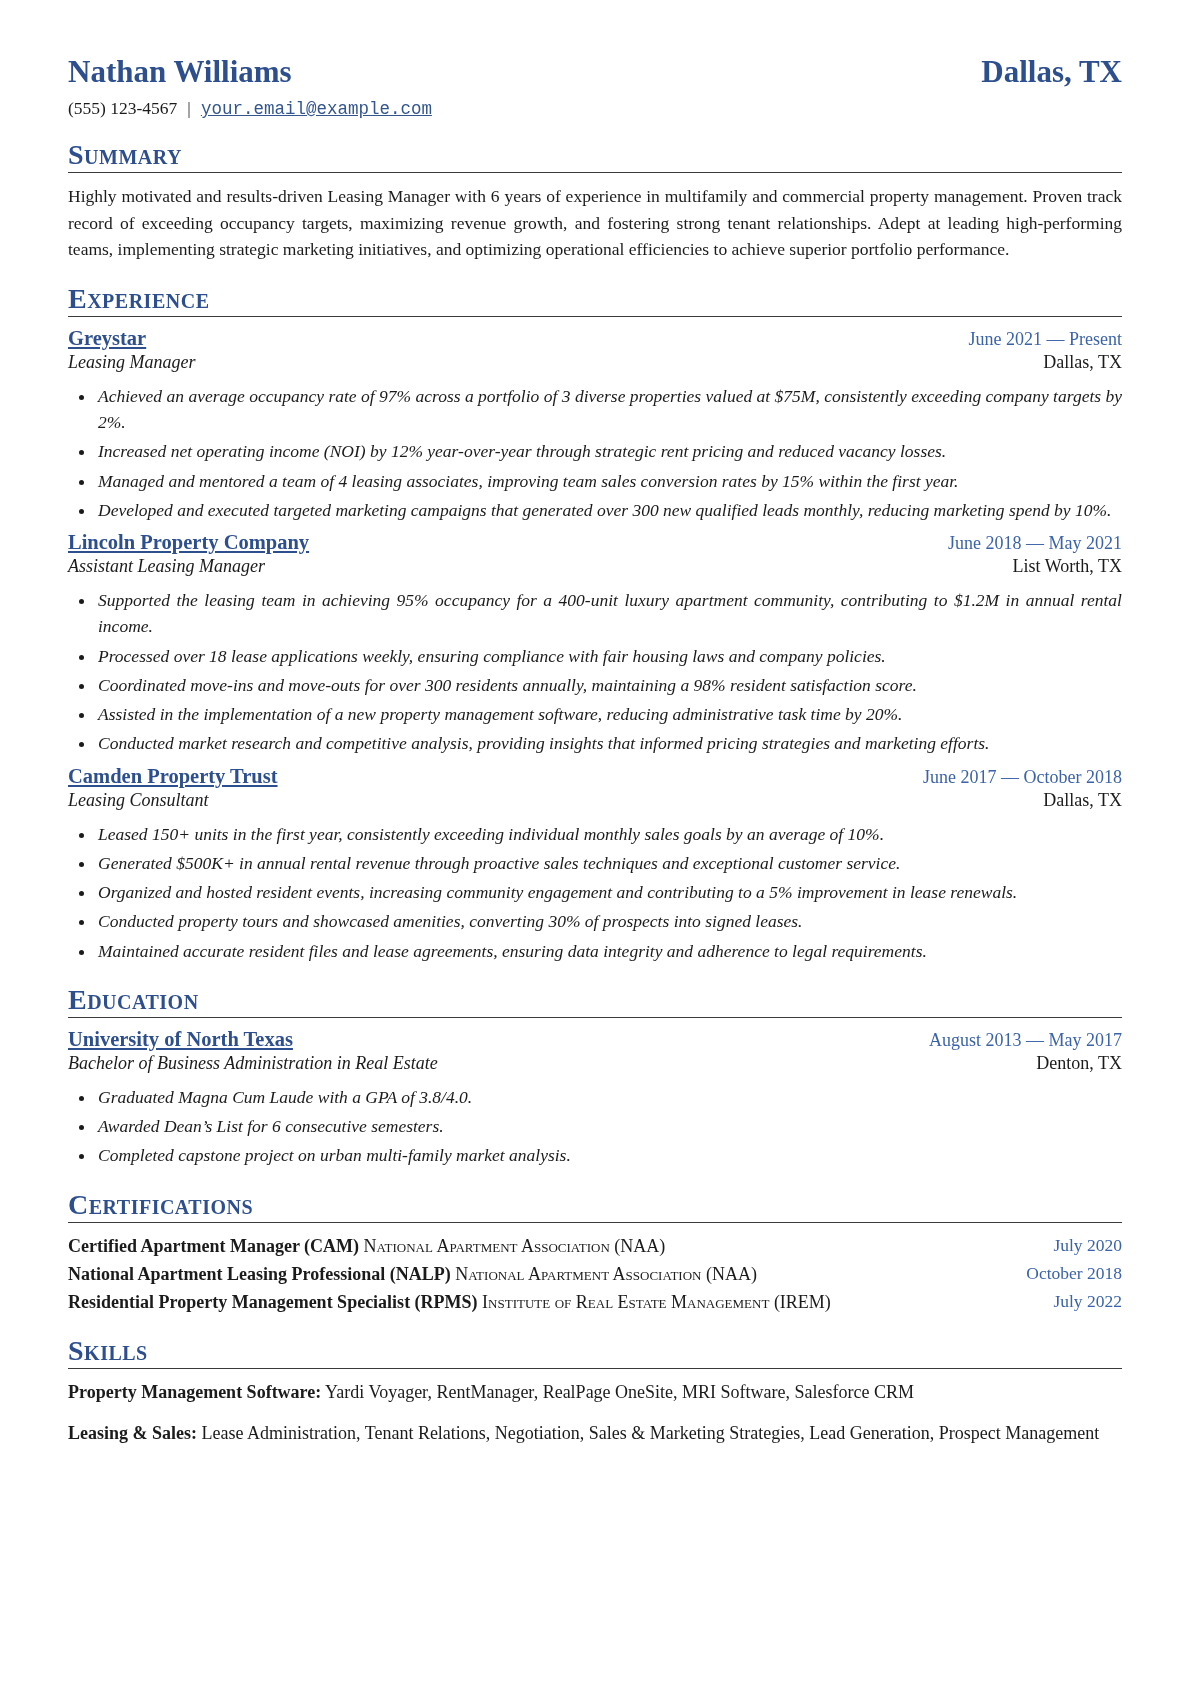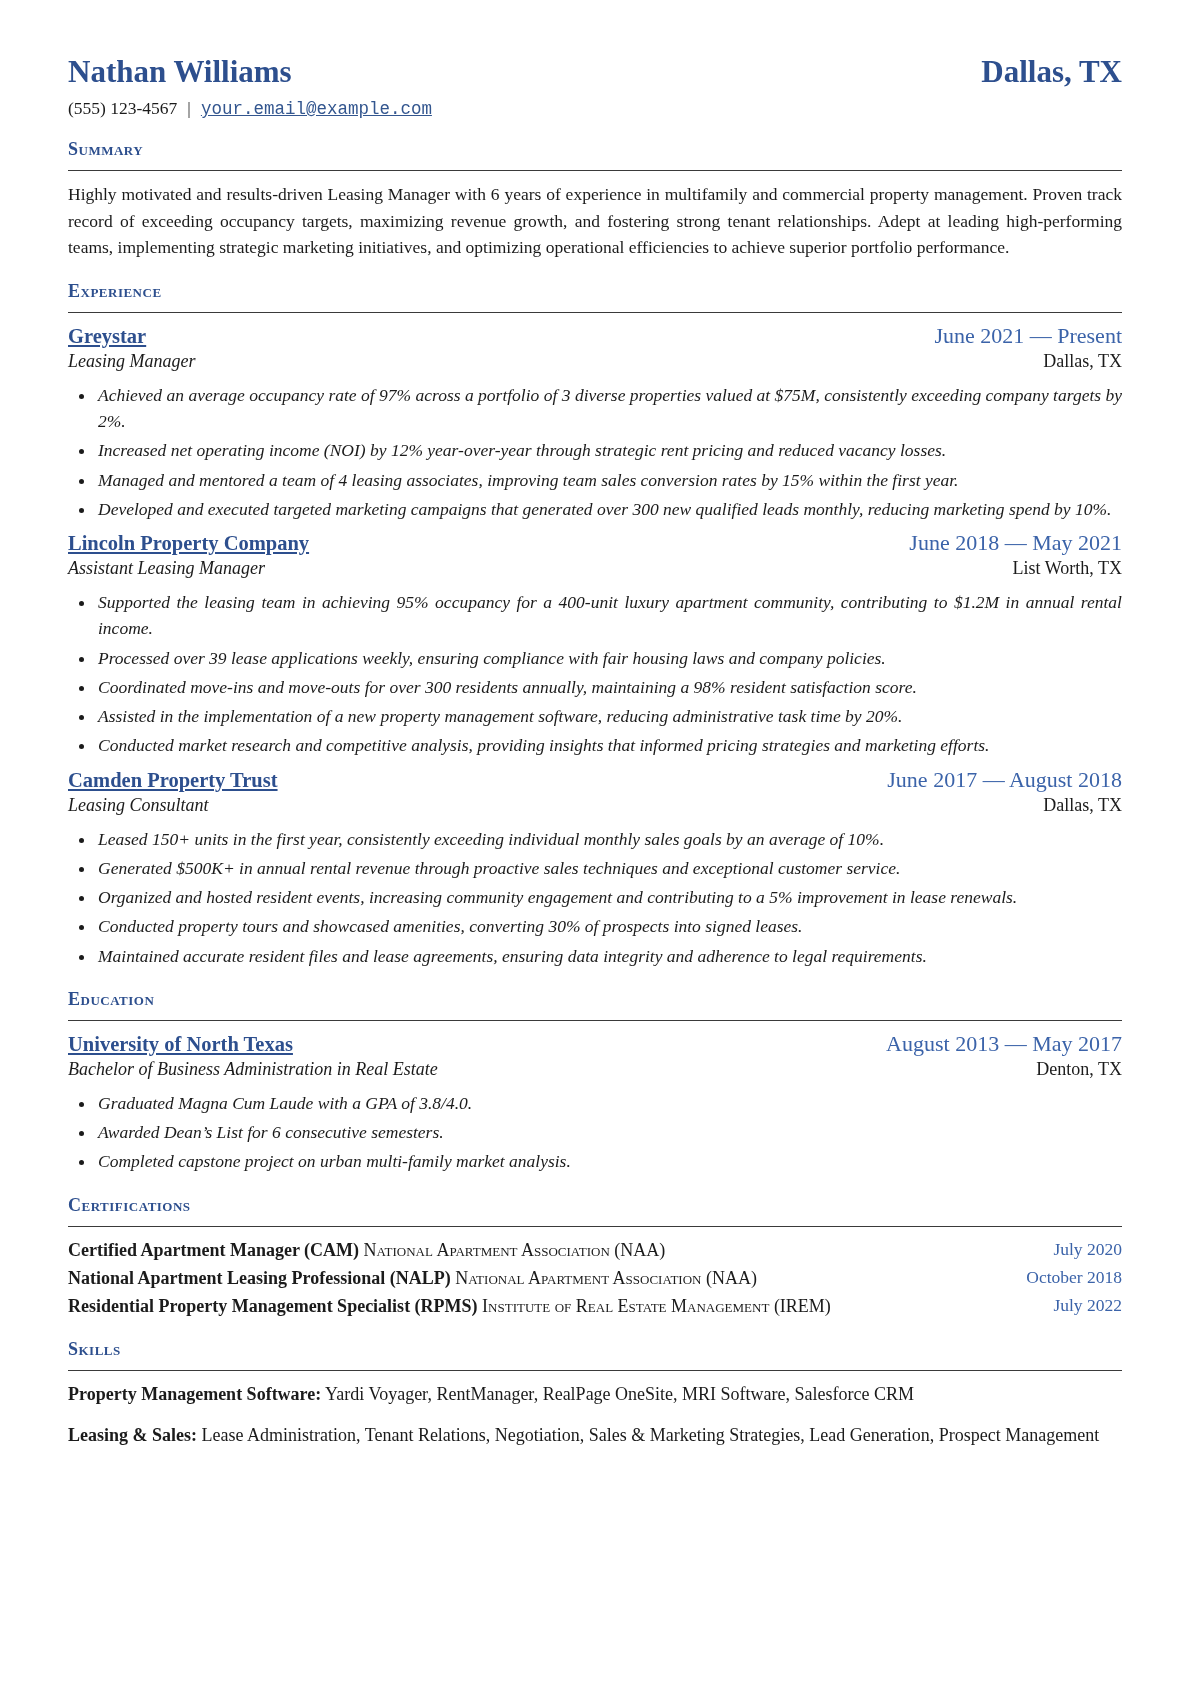--- a/index.html
+++ b/index.html
@@ -41,27 +41,27 @@
   .contact-sep{margin:0 10px;color:#333;}
   .email-link{
     color:#33568f;
     text-decoration:underline;
     cursor:pointer;
     font-family:Liberation Mono, monospace;
   }
   
   .section-title{
     margin-top:20px;
-    font-size:18px;
+    font-size:28px;
     font-weight:bold;
     font-variant:small-caps;
     letter-spacing:0.5px;
     color:var(--heading-blue);
     border-bottom:1.5px solid var(--rule);
-    padding-bottom:10px;
+    padding-bottom:1px;
     margin-bottom:10px;
   }
   
   .para{
     font-size:17.5px;
     line-height:1.52;
     text-align:justify;
   }
   
   .entry{margin-top:4px;}
@@ -71,21 +71,21 @@
     align-items:baseline;
   }
   .entry-org{
     font-size:20.5px;
     font-weight:bold;
     color:var(--heading-blue);
     text-decoration:underline;
     cursor:pointer;
   }
   .entry-dates{
-    font-size:22px;
+    font-size:18px;
     color:var(--date-blue);
   }
   .entry-sub{
     display:flex;
     justify-content:space-between;
     align-items:baseline;
     margin-top:2px;
   }
   .entry-role{
     font-size:18px;
@@ -167,31 +167,31 @@
     <div class="entry-head">
       <span class="entry-org">Lincoln Property Company</span>
       <span class="entry-dates">June 2018 — May 2021</span>
     </div>
     <div class="entry-sub">
       <span class="entry-role">Assistant Leasing Manager</span>
       <span class="entry-loc">List Worth, TX</span>
     </div>
     <ul class="bullets">
       <li>Supported the leasing team in achieving 95% occupancy for a 400-unit luxury apartment community, contributing to $1.2M in annual rental income.</li>
-      <li>Processed over 39 lease applications weekly, ensuring compliance with fair housing laws and company policies.</li>
+      <li>Processed over 18 lease applications weekly, ensuring compliance with fair housing laws and company policies.</li>
       <li>Coordinated move-ins and move-outs for over 300 residents annually, maintaining a 98% resident satisfaction score.</li>
       <li>Assisted in the implementation of a new property management software, reducing administrative task time by 20%.</li>
       <li>Conducted market research and competitive analysis, providing insights that informed pricing strategies and marketing efforts.</li>
     </ul>
   </div>
 
   <div class="entry">
     <div class="entry-head">
       <span class="entry-org">Camden Property Trust</span>
-      <span class="entry-dates">June 2017 — August 2018</span>
+      <span class="entry-dates">June 2017 — October 2018</span>
     </div>
     <div class="entry-sub">
       <span class="entry-role">Leasing Consultant</span>
       <span class="entry-loc">Dallas, TX</span>
     </div>
     <ul class="bullets">
       <li>Leased 150+ units in the first year, consistently exceeding individual monthly sales goals by an average of 10%.</li>
       <li>Generated $500K+ in annual rental revenue through proactive sales techniques and exceptional customer service.</li>
       <li>Organized and hosted resident events, increasing community engagement and contributing to a 5% improvement in lease renewals.</li>
       <li>Conducted property tours and showcased amenities, converting 30% of prospects into signed leases.</li>

